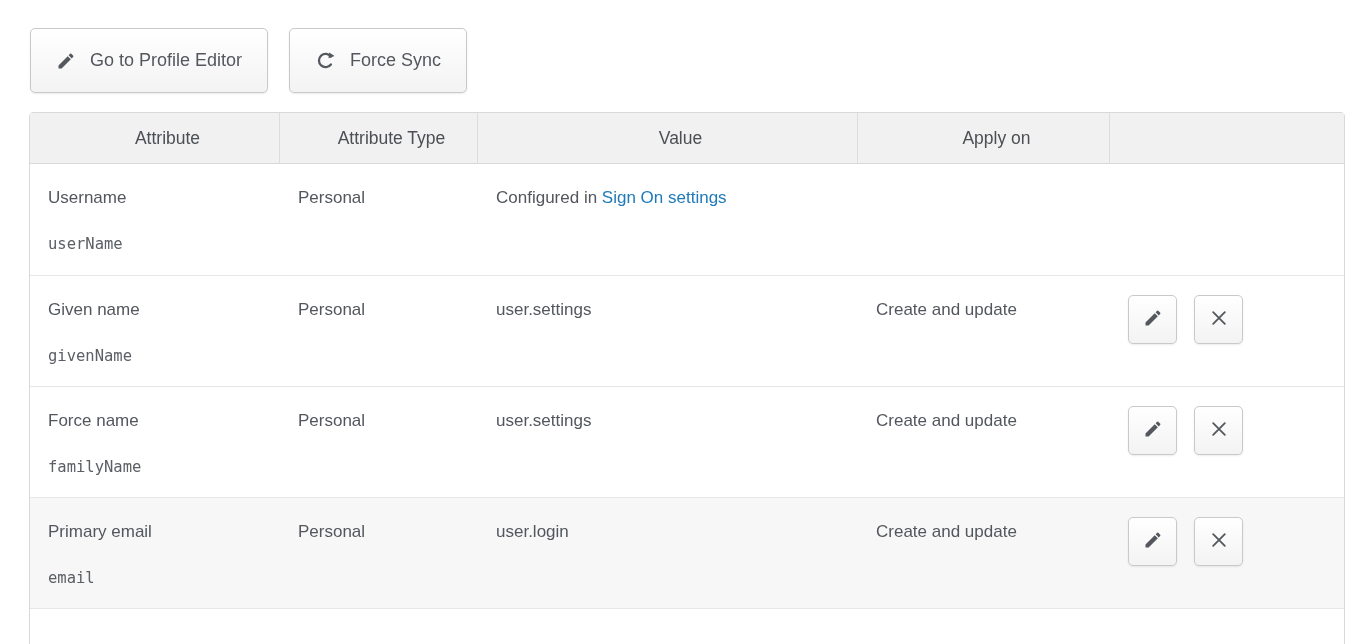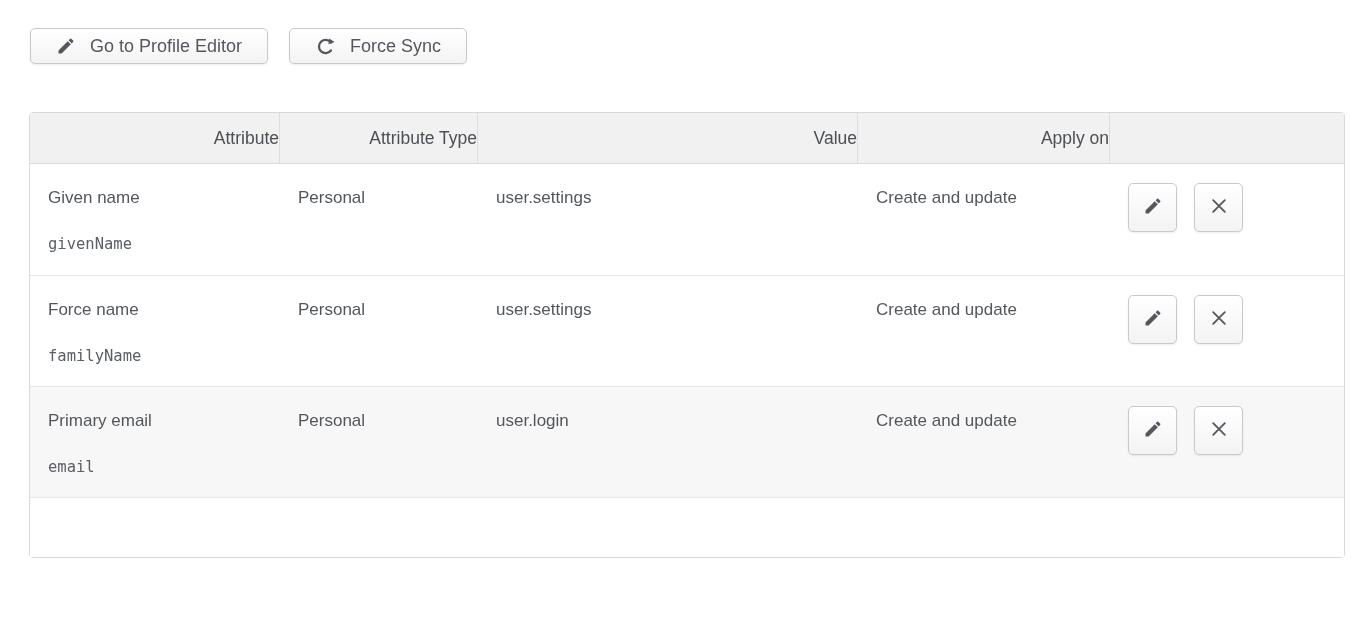--- a/index.html
+++ b/index.html
@@ -4,36 +4,36 @@
 <style>
   * { margin:0; padding:0; box-sizing:border-box; }
   html,body { background:#fff; }
   body {
     width:1370px; height:644px; position:relative; overflow:hidden;
     font-family:"Liberation Sans", sans-serif; color:#53575d;
   }
   
   .toolbar { position:absolute; left:30px; top:28px; display:flex; gap:21px; }
   .btn {
-    display:inline-flex; align-items:center; gap:14px; height:36px; padding:0 25px;
+    display:inline-flex; align-items:center; gap:14px; height:65px; padding:0 25px;
     background:linear-gradient(#ffffff,#f3f3f3);
     border:1px solid #c9c9c9; border-radius:5px;
     box-shadow:0 1px 2px rgba(0,0,0,.08);
     font-family:inherit; font-size:18px; color:#54585e; cursor:pointer;
     white-space:nowrap;
   }
   .btn svg { display:block; }
   
   .attr-table {
     position:absolute; left:29px; top:112px; width:1314px;
     border-collapse:separate; border-spacing:0; table-layout:fixed;
     background:#fff; border:1px solid #d9d9d9; border-radius:4px;
   }
   .attr-table th {
-    height:51px; background:#f1f1f1; text-align:right; vertical-align:middle;
+    height:51px; background:#f1f1f1; text-align:center; vertical-align:middle;
     padding-left:26px; font-weight:400; font-size:17.5px; color:#4c4f54;
     border-right:1px solid #dddddd; border-bottom:1px solid #d9d9d9;
   }
   .attr-table th:last-child { border-right:none; }
   .attr-table td {
     vertical-align:top; height:111px; padding:24px 0 0 18px;
     font-size:17px; color:#53575d; background:#fff;
   }
   .attr-table tbody tr + tr td { border-top:1px solid #e7e7e7;margin-top:40px; }
   tr.highlight td { background:#f7f7f7; }
@@ -88,20 +88,32 @@
     <tr>
       <th>Attribute</th>
       <th>Attribute Type</th>
       <th>Value</th>
       <th>Apply on</th>
       <th></th>
     </tr>
   </thead>
   <tbody>
 
+    <tr>
+      <td>
+        <div>Username</div>
+        <div class="attr-key">userName</div>
+      </td>
+      <td>Personal</td>
+      <td>
+        <span>Configured in </span><a class="link">Sign On settings</a>
+      </td>
+      <td></td>
+      <td></td>
+    </tr>
 
     <tr>
       <td>
         <div>Given name</div>
         <div class="attr-key">givenName</div>
       </td>
       <td>Personal</td>
       <td>user.settings</td>
       <td>Create and update</td>
       <td class="actions-cell">

